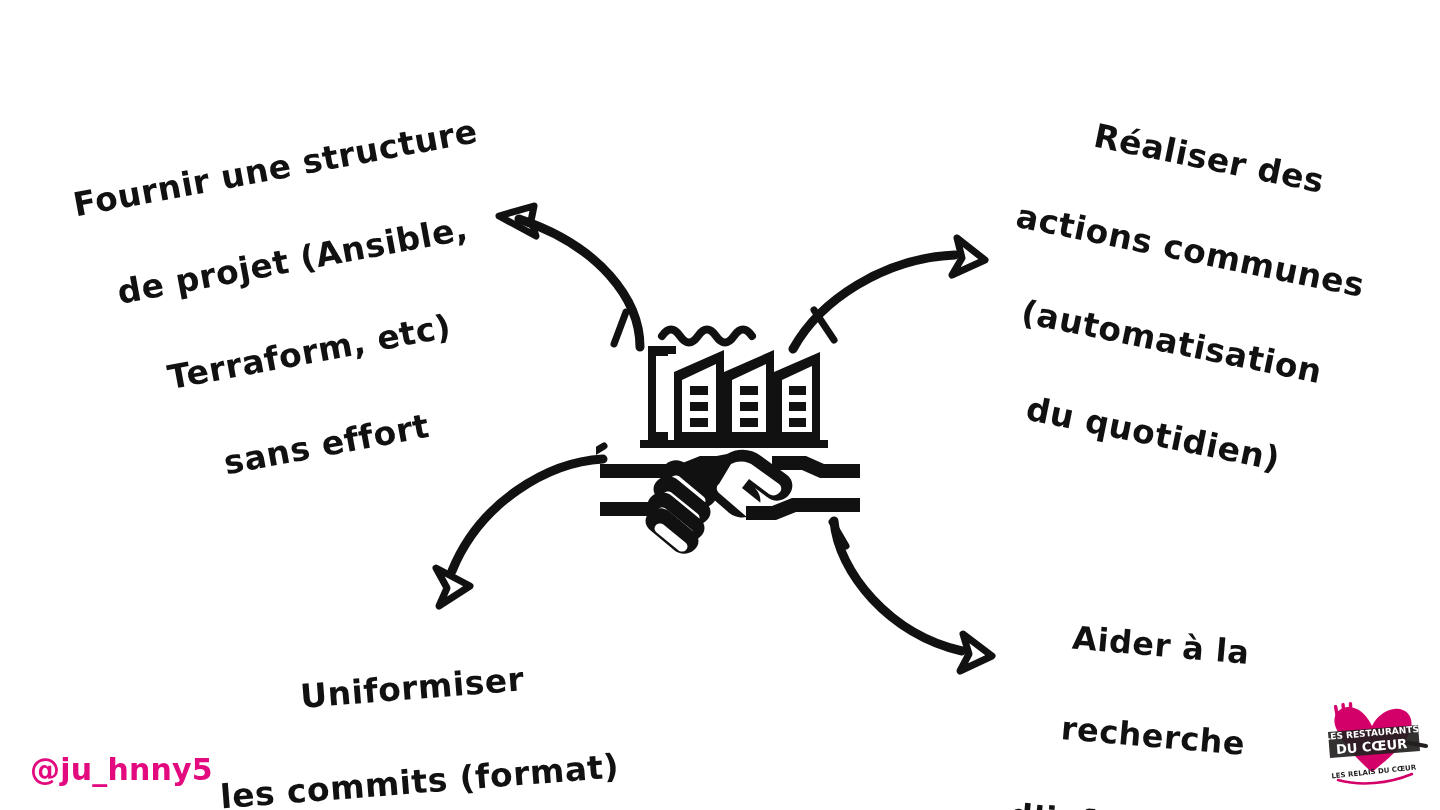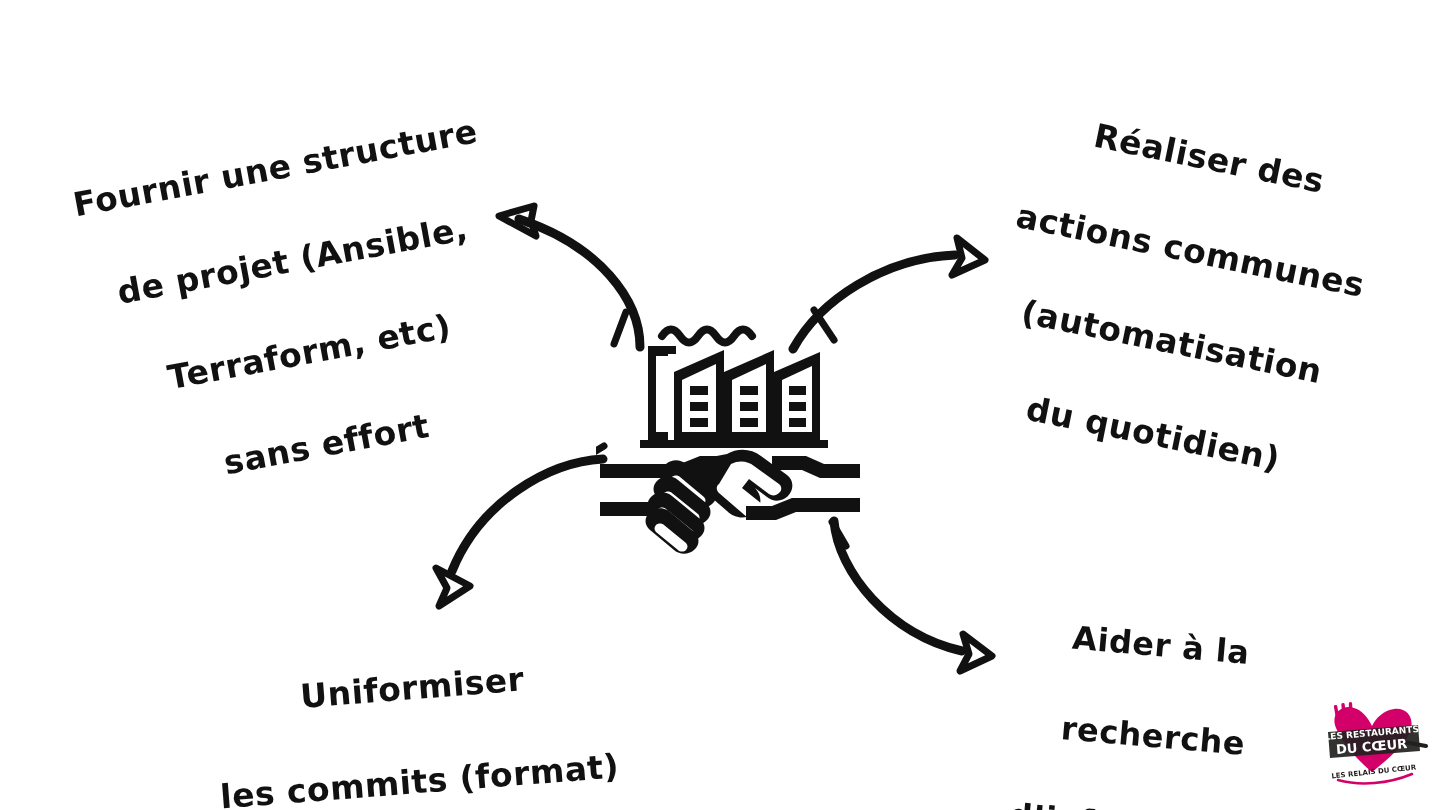--- a/index.html
+++ b/index.html
@@ -243,20 +243,21 @@
     <span class="ln">Uniformiser</span>
     <span class="ln">les commits (format)</span>
   </div>
 
   <div class="callout" id="callout-bottom-right">
     <span class="ln">Aider à la</span>
     <span class="ln">recherche</span>
     <span class="ln">d’informations</span>
   </div>
 
+  <div id="handle">@ju_hnny5</div>
 
   <div id="logo">
     <svg viewBox="0 0 114 92" width="114" height="92">
 
       <path d="M20,30
                C 14,16 26,6 38,10
                C 46,12 52,20 56,28
                C 60,20 68,12 78,11
                C 92,9 100,22 93,36
                C 86,50 66,66 56,74

